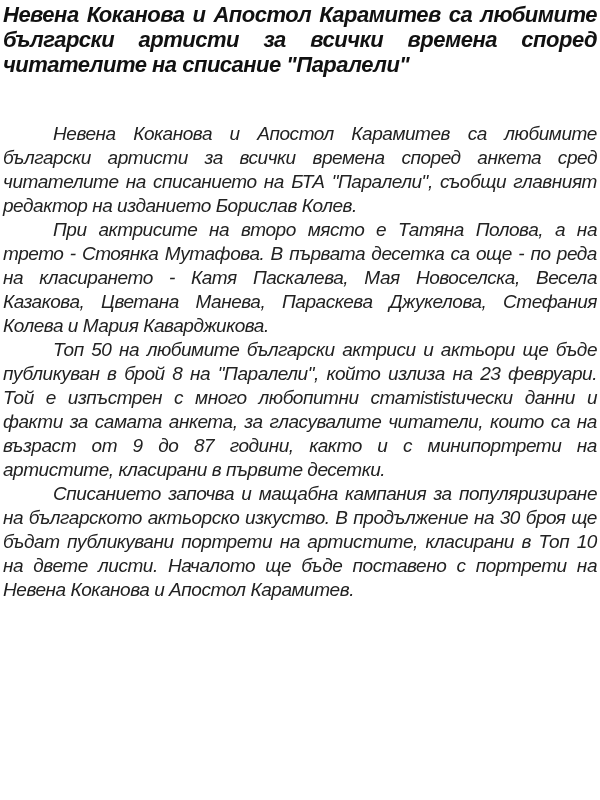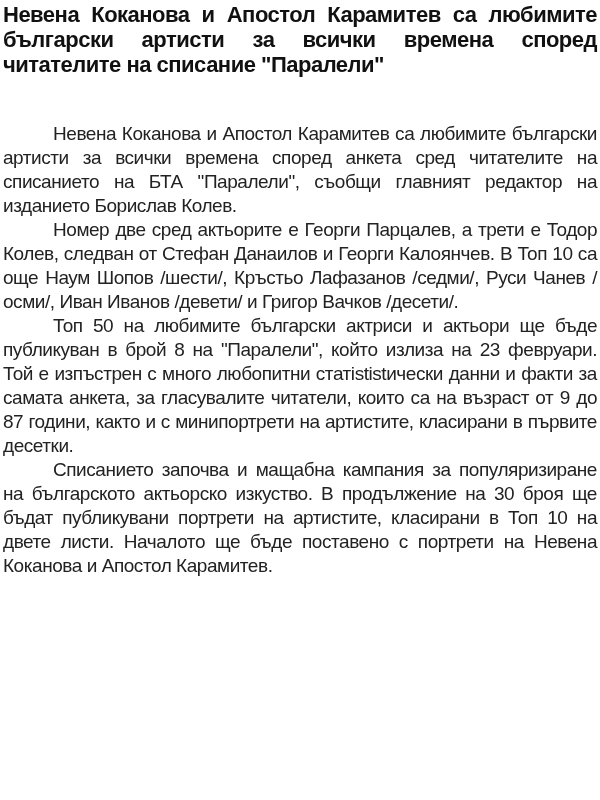--- a/index.html
+++ b/index.html
@@ -13,20 +13,21 @@
     overflow: hidden;
     position: relative;
     color: #1a1a1a;
     font-family: "Liberation Sans", sans-serif;
   }
   .page {
     position: absolute;
     left: 3px;
     top: 0;
     width: 594px;
+    font-style: italic;
   }
   .title {
     margin: 0;
     padding-top: 2px;
     font-weight: bold;
     font-size: 22px;
     line-height: 25px;
     text-align: justify;
     letter-spacing: -0.5px;
     color: #111111;
@@ -44,17 +45,17 @@
     color: #222222;
   }
 </style>
 </head>
 <body>
 
 <div class="page">
   <h1 class="title">Невена Коканова и Апостол Карамитев са любимите български артисти за всички времена според читателите на списание "Паралели"</h1>
   <div class="article">
     <p>Невена Коканова и Апостол Карамитев са любимите български артисти за всички времена според анкета сред читателите на списанието на БТА "Паралели", съобщи главният редактор на изданието Борислав Колев.</p>
-    <p>Номер две сред актьорите е Георги Парцалев, а трети е Тодор Колев, следван от Стефан Данаилов и Георги Калоянчев. В Топ 10 са още Наум Шопов /шести/, Кръстьо Лафазанов /седми/, Руси Чанев /осми/, Иван Иванов /девети/ и Григор Вачков /десети/.</p>
+    <p>При актрисите на второ място е Татяна Полова, а на трето - Стоянка Мутафова. В първата десетка са още - по реда на класирането - Катя Паскалева, Мая Новоселска, Весела Казакова, Цветана Манева, Параскева Джукелова, Стефания Колева и Мария Каварджикова.</p>
     <p>Топ 50 на любимите български актриси и актьори ще бъде публикуван в брой 8 на "Паралели", който излиза на 23 февруари. Той е изпъстрен с много любопитни статististически данни и факти за самата анкета, за гласувалите читатели, които са на възраст от 9 до 87 години, както и с минипортрети на артистите, класирани в първите десетки.</p>
     <p>Списанието започва и мащабна кампания за популяризиране на българското актьорско изкуство. В продължение на 30 броя ще бъдат публикувани портрети на артистите, класирани в Топ 10 на двете листи. Началото ще бъде поставено с портрети на Невена Коканова и Апостол Карамитев.</p>
   </div>
 </div>
 
 </body></html>

